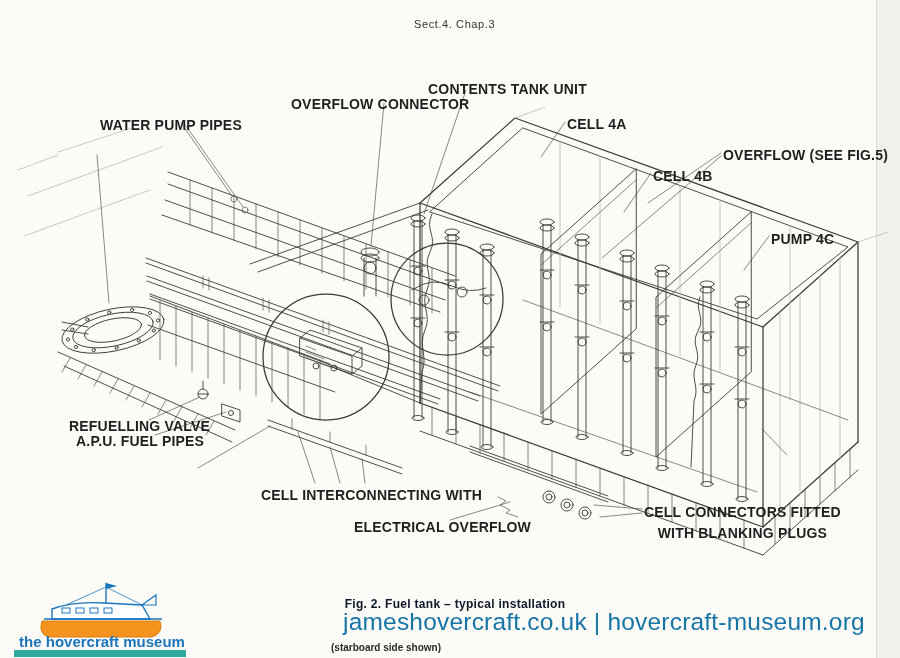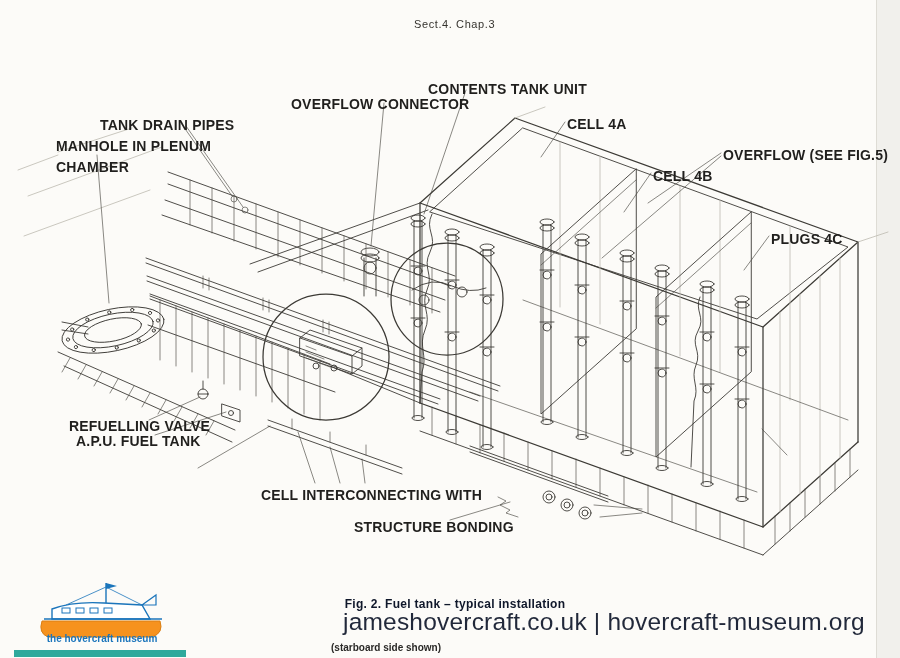--- a/index.html
+++ b/index.html
@@ -14,25 +14,25 @@
   .art .mid{stroke-width:1.25;}
   .hdr{position:absolute;left:414px;top:18px;font-size:11px;letter-spacing:.6px;
         color:#35332e;z-index:4;}
   .lbl{position:absolute;font-size:14px;font-weight:700;color:#201f1d;letter-spacing:.2px;
         line-height:1.5;white-space:pre-line;z-index:5;}
   .center{text-align:center;}
   .cap1{position:absolute;left:255px;top:597px;width:400px;text-align:center;font-weight:700;
         font-size:12px;color:#0f172a;letter-spacing:.3px;z-index:4;}
   .cap2{position:absolute;left:331px;top:614px;font-weight:700;font-size:10px;
         color:#2a2927;z-index:4;margin-top:28px;}
-  .watermark{position:absolute;left:343px;top:608px;font-size:24.5px;color:#0f172a;
+  .watermark{position:absolute;left:343px;top:608px;font-size:24.5px;color:#0369a1;
         opacity:.92;letter-spacing:.2px;z-index:6;white-space:nowrap;}
   .logo{position:absolute;left:14px;top:566px;width:176px;height:92px;z-index:5;}
   .logo-text{position:absolute;left:14px;top:633px;width:176px;text-align:center;
-        font-size:10px;font-weight:600;color:#1b75bb;z-index:5;}
+        font-size:15px;font-weight:600;color:#1b75bb;z-index:5;}
   .logo-bar{position:absolute;left:14px;top:650px;width:172px;height:7px;
         background:#2fa99c;z-index:5;}
 </style>
 </head>
 <body>
 
 <div class="page">
   <div class="right-edge"></div>
 
   <svg class="art" width="900" height="658" viewBox="0 0 900 658">
@@ -265,33 +265,33 @@
       <path class="thin" d="M198,468 L270,426"></path>
       <path class="thin" d="M315,483 L298,432 M340,483 L330,447 M365,483 L362,459"></path>
       <path class="thin" d="M450,520 L510,502"></path>
       <path class="thin" d="M642,509 L594,505 M642,513 L600,517"></path>
       <path class="thin" d="M787,455 L762,429"></path>
     </g>
   </svg>
 
   <div class="hdr">Sect.4. Chap.3</div>
 
-  <div class="lbl" style="left:100px;top:115px;">TANK DRAIN PIPES</div>
-  <div class="lbl" style="left:56px;top:136px;">MANHOLE IN PLENUM
-CHAMBER</div>
+  <div class="lbl" style="left:100px;top:115px;">WATER PUMP PIPES</div>
   <div class="lbl" style="left:291px;top:94px;text-align:right;">OVERFLOW CONNECTOR</div>
   <div class="lbl" style="left:428px;top:79px;">CONTENTS TANK UNIT</div>
   <div class="lbl" style="left:567px;top:114px;">CELL 4A</div>
   <div class="lbl" style="left:653px;top:166px;">CELL 4B</div>
-  <div class="lbl" style="left:771px;top:229px;">PLUGS 4C</div>
+  <div class="lbl" style="left:771px;top:229px;">PUMP 4C</div>
   <div class="lbl" style="left:723px;top:145px;">OVERFLOW  (SEE FIG.5)</div>
   <div class="lbl" style="left:69px;top:416px;">REFUELLING VALVE</div>
-  <div class="lbl" style="left:76px;top:431px;">A.P.U. FUEL TANK</div>
+  <div class="lbl" style="left:76px;top:431px;">A.P.U. FUEL PIPES</div>
   <div class="lbl" style="left:261px;top:485px;">CELL INTERCONNECTING WITH</div>
-  <div class="lbl" style="left:354px;top:517px;">STRUCTURE BONDING</div>
+  <div class="lbl" style="left:354px;top:517px;">ELECTRICAL OVERFLOW</div>
+  <div class="lbl center" style="left:644px;top:502px;">CELL CONNECTORS FITTED
+WITH BLANKING PLUGS</div>
 
   <div class="cap1">Fig. 2.  Fuel tank – typical installation</div>
   <div class="cap2">(starboard side shown)</div>
   <div class="watermark">jameshovercraft.co.uk | hovercraft-museum.org</div>
 
   <svg class="logo" width="176" height="70" viewBox="0 0 176 70">
     <g>
       <line x1="92" y1="6" x2="92" y2="28" stroke="#1b75bb" stroke-width="1.4"></line>
       <path d="M92,6 l11,3 -11,3 z" fill="#1b75bb"></path>
       <line x1="92" y1="10" x2="52" y2="28" stroke="#1b75bb" stroke-width="0.8"></line>

